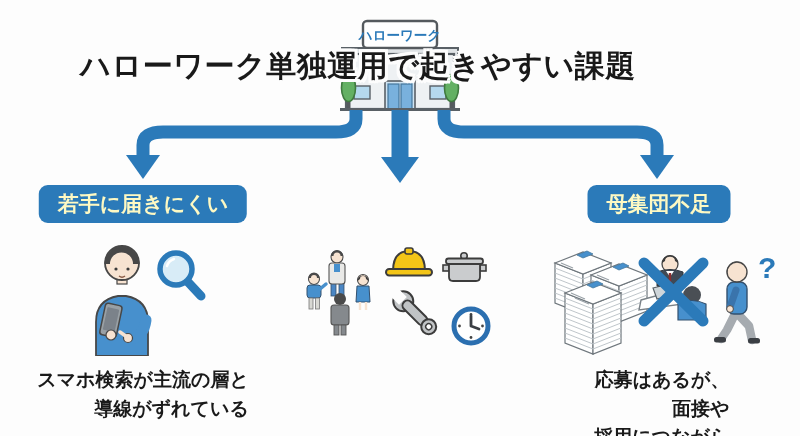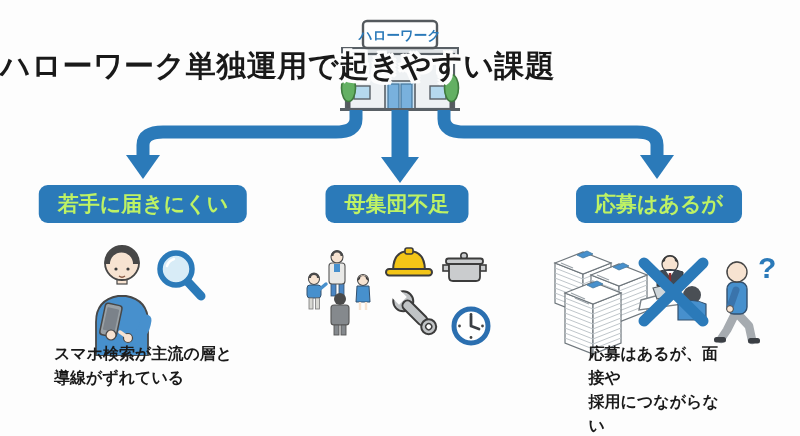--- a/index.html
+++ b/index.html
@@ -2,33 +2,33 @@
 <html><head>
 <meta charset="utf-8">
 <style>
   html,body{margin:0;padding:0;}
   .canvas{
     position:relative; width:800px; height:436px; overflow:hidden;
     background:#fdfdfd;
     font-family:Liberation Sans, sans-serif;
   }
   .title{
-    position:absolute; top:46px; left:0; width:716px; 
+    position:absolute; top:46px; left:0; width:716px; text-align:center;
     font-size:30px; font-weight:800; color:#191919; z-index:3; letter-spacing:0.5px;
     text-shadow:-3px -3px 0 #fdfdfd,3px -3px 0 #fdfdfd,-3px 3px 0 #fdfdfd,3px 3px 0 #fdfdfd,
                 -3px 0 0 #fdfdfd,3px 0 0 #fdfdfd,0 -3px 0 #fdfdfd,0 3px 0 #fdfdfd;
   }
   .badge{
     position:absolute; top:185px; transform:translateX(-50%);
-    background:#2b7ab9; color:#bef264; font-size:21px; font-weight:700;
+    background:#2b7ab9; color:#fef9c3; font-size:21px; font-weight:700;
     padding:7px 19px; border-radius:9px; white-space:nowrap; z-index:2; line-height:1.15;
   }
   .desc{
-    position:absolute; top:342px; transform:translateX(-50%);
-    text-align:left; font-size:16px; font-weight:700; color:#1a1a1a;
+    position:absolute; top:366px; transform:translateX(-50%);
+    text-align:right; font-size:19px; font-weight:700; color:#1a1a1a;
     line-height:1.5; white-space:pre-line; z-index:2;
   }
   .col1{left:143px;} .col2{left:397px;} .col3{left:659px;}
   .abs{position:absolute;}
 </style>
 </head>
 <body>
 
 <div class="canvas">
 
@@ -66,22 +66,21 @@
       <path d="M400 5 L400 54" stroke-width="17"></path>
     </g>
     <g fill="#2b7ab9" stroke="none">
       <polygon points="126,50 160,50 143,74"></polygon>
       <polygon points="640,50 674,50 657,74"></polygon>
       <polygon points="381,52 419,52 400,78"></polygon>
     </g>
   </svg>
 
   <div class="badge col1">若手に届きにくい</div>
-  <div class="badge col2">母集団不足</div>
-  <div class="badge col3">応募はあるが</div>
+  <div class="badge col3">母集団不足</div>
 
   <svg class="abs" style="left:78px;top:236px;" width="145" height="120" viewBox="0 0 145 120">
     <g>
       <path d="M18 120 L18 86 Q18 64 40 60 L48 60 Q70 64 70 86 L70 120 Z" fill="#4790cd" stroke="#474747" stroke-width="1.8"></path>
       <rect x="39" y="38" width="10" height="10" fill="#f7e3d1" stroke="#474747" stroke-width="1.2"></rect>
       <circle cx="44" cy="27" r="17" fill="#f7e3d1" stroke="#474747" stroke-width="1.8"></circle>
       <path d="M26.5 28 A17.5 17.5 0 0 1 61.5 28 L55 28 A11.5 11.5 0 0 0 32 28 Z" fill="#474747"></path>
       <circle cx="38" cy="33" r="1.6" fill="#3b3b3b"></circle>
       <circle cx="50" cy="33" r="1.6" fill="#3b3b3b"></circle>
       <path d="M41 40 Q44 42.5 47 40" stroke="#8a5a44" stroke-width="1.4" fill="none"></path>

